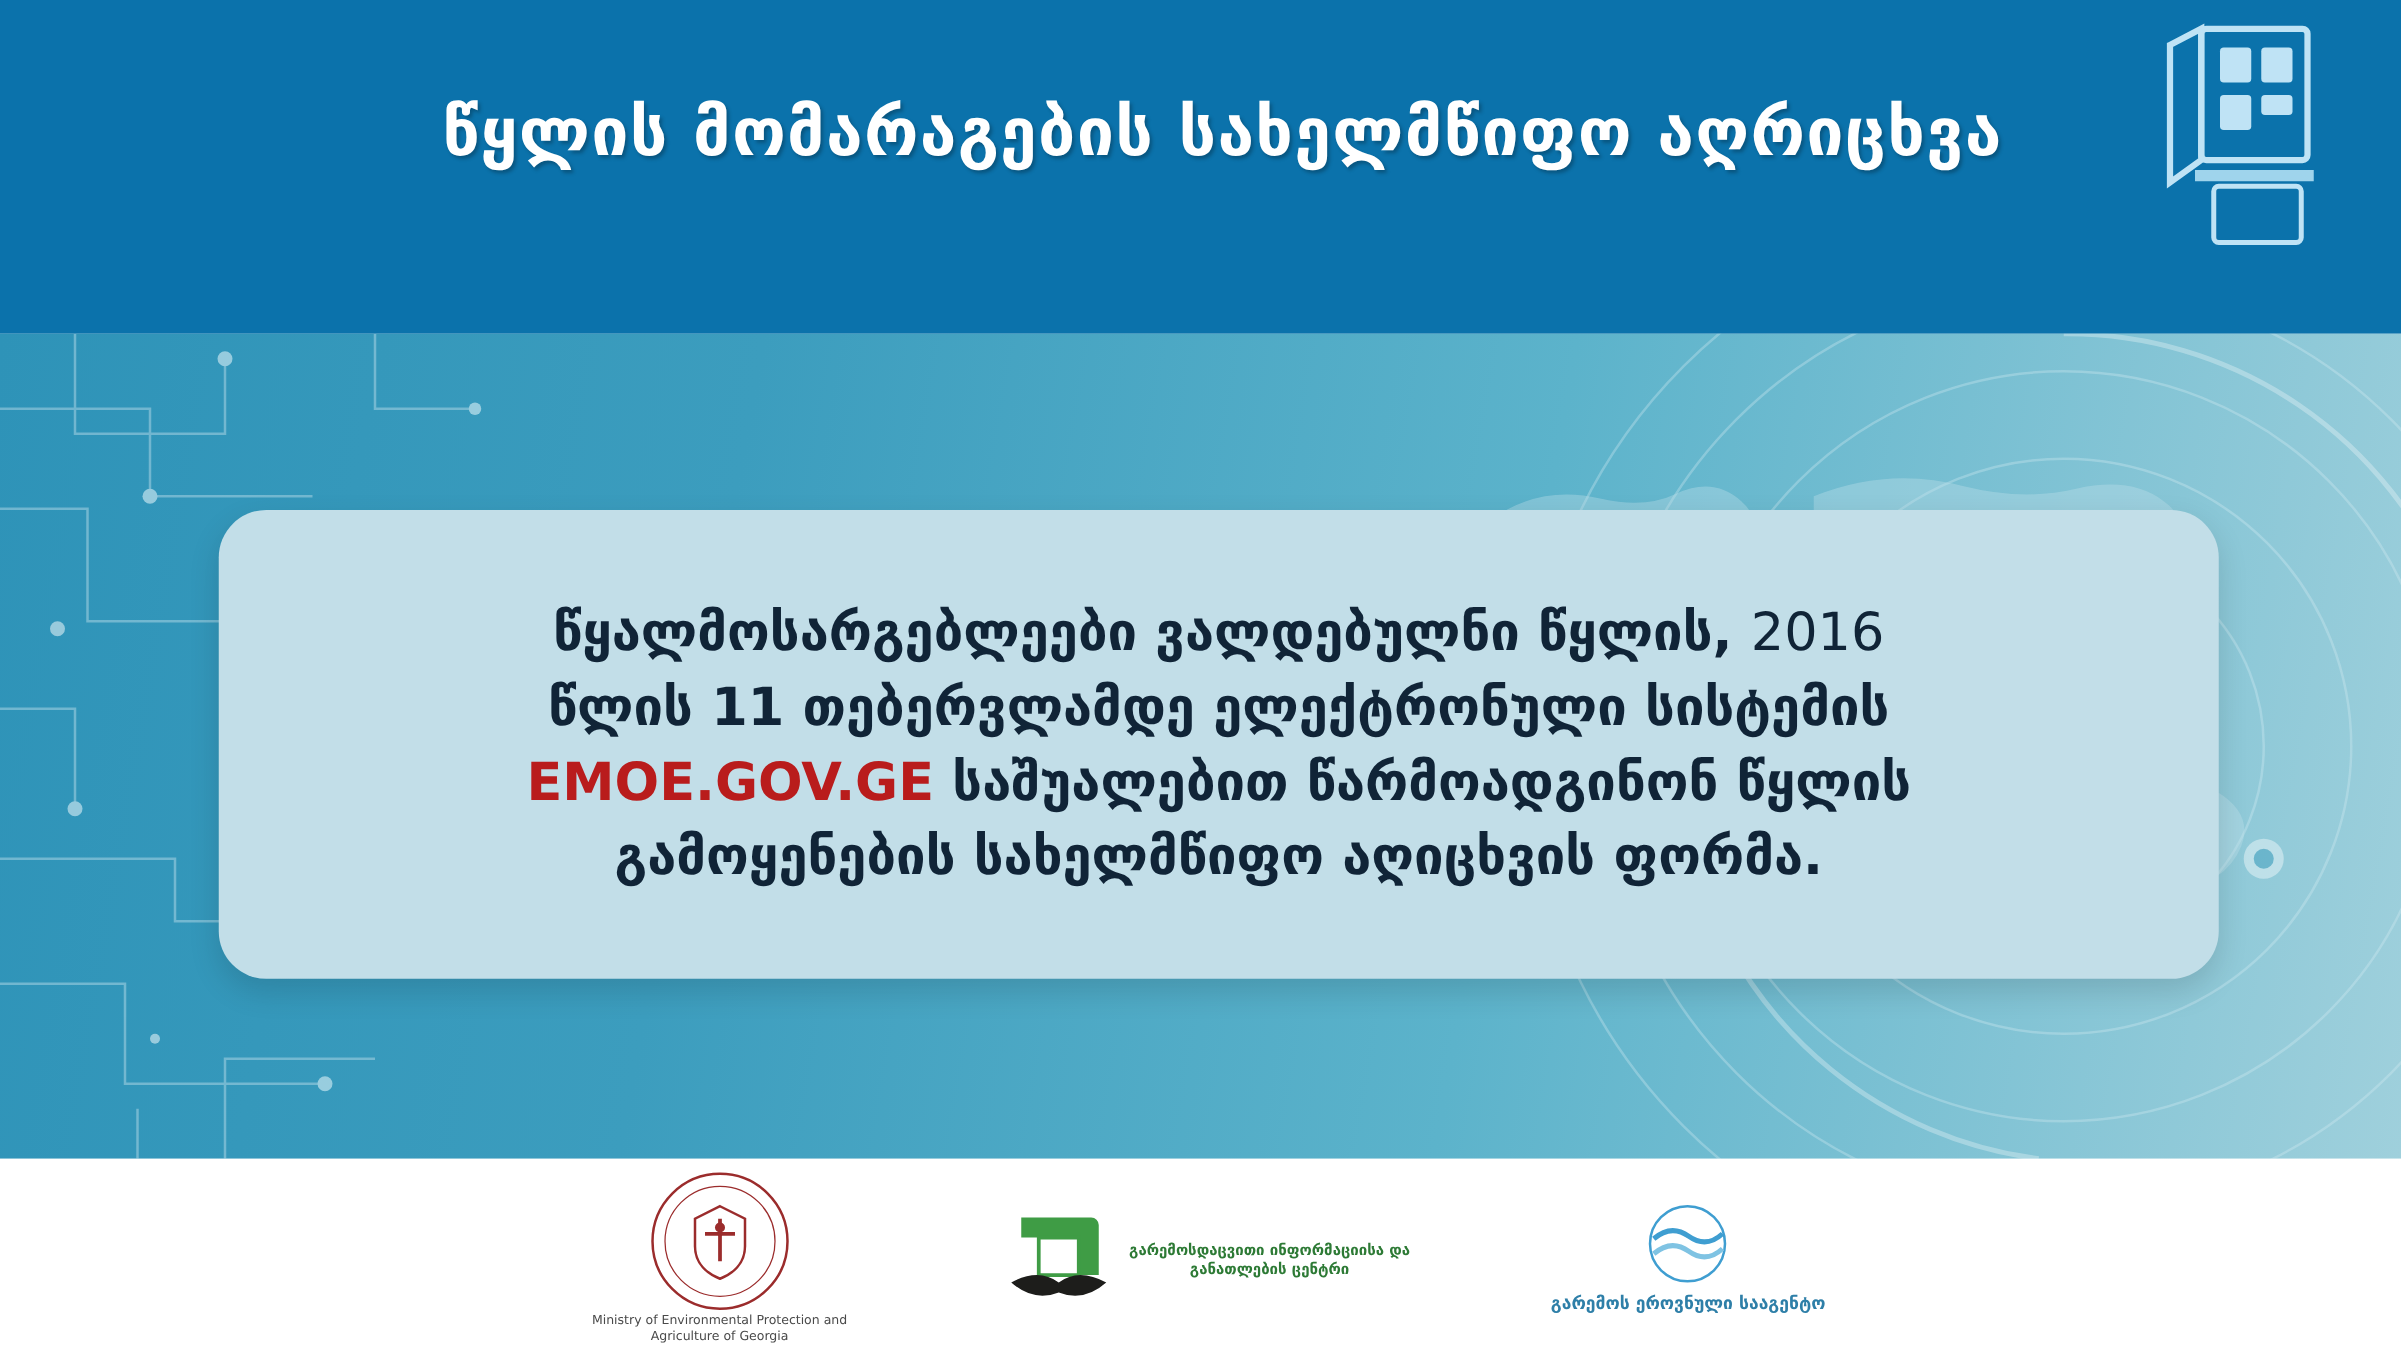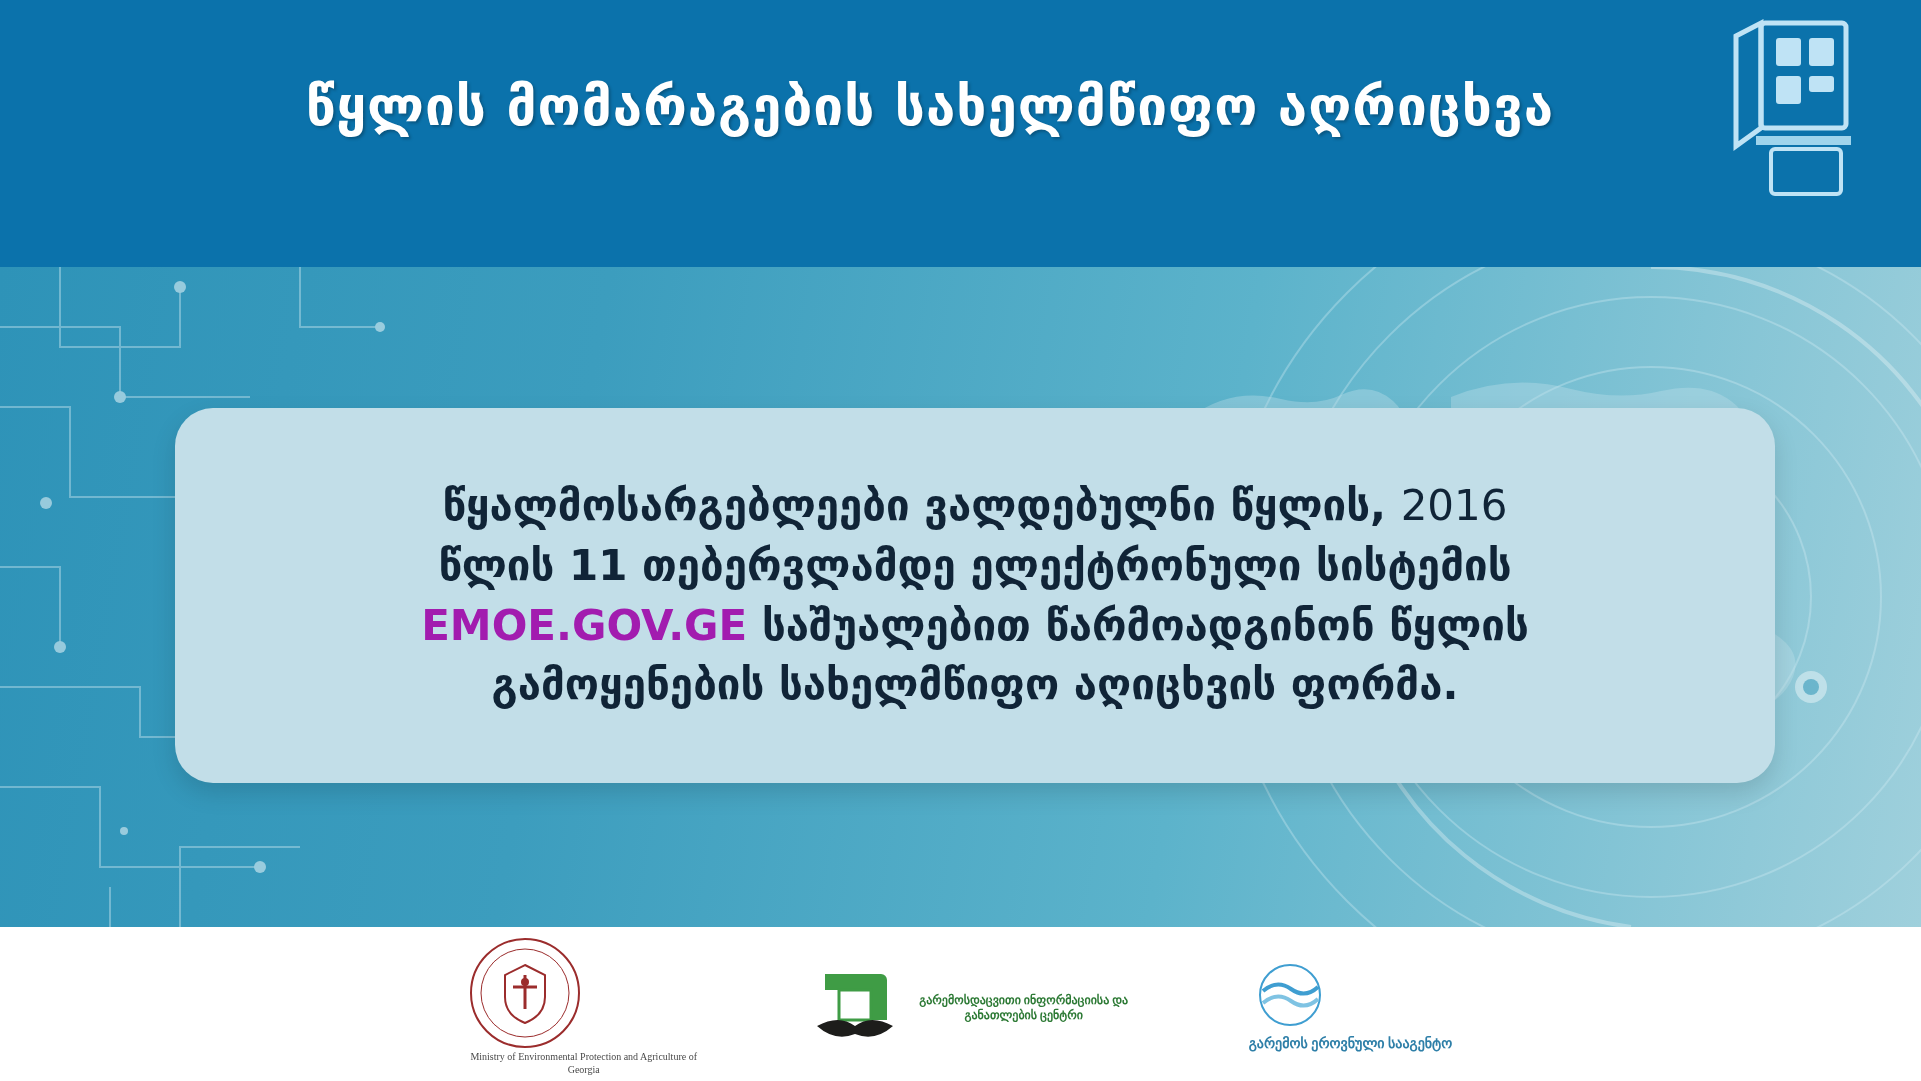--- a/index.html
+++ b/index.html
@@ -31,20 +31,21 @@
     position: absolute;
     left: 0; top: 78px;
     width: 1860px;
     text-align: center;
     color: #ffffff;
     font-size: 53px;
     font-weight: bold;
     letter-spacing: 1px;
     line-height: 1.1;
     text-shadow: 2px 2px 3px rgba(0,0,0,0.25);
+    padding-left: 48px;
   }
   .header-icon {
     position: absolute;
     right: 60px;
     top: 18px;
     width: 130px;
     height: 190px;
   }
 
   
@@ -104,21 +105,21 @@
     text-align: center;
     color: #102437;
     font-size: 42px;
     line-height: 1.42;
     font-weight: bold;
   }
   .card-text .light {
     font-weight: normal;
   }
   .card-text .link {
-    color: #a21caf;
+    color: #b91c1c;
     font-weight: bold;
   }
 
   
   .footer {
     position: absolute;
     left: 0; top: 927px;
     width: 1921px;
     height: 154px;
     background: #ffffff;
@@ -128,23 +129,22 @@
     left: 0; top: 10px;
     width: 1921px;
     display: flex;
     justify-content: center;
     align-items: center;
     gap: 110px;
   }
   .logo {
     display: flex;
     flex-direction: column;
-    align-items: flex-start;
+    align-items: center;
     justify-content: center;
-    font-family: Liberation Serif, serif;
   }
   .logo-caption {
     font-size: 10px;
     color: #4a4a4a;
     text-align: center;
     line-height: 1.25;
     max-width: 230px;
     margin-top: 2px;
   }
   .logo-caption.green { color: #2d7a35; font-weight: bold; font-size: 12px; }

